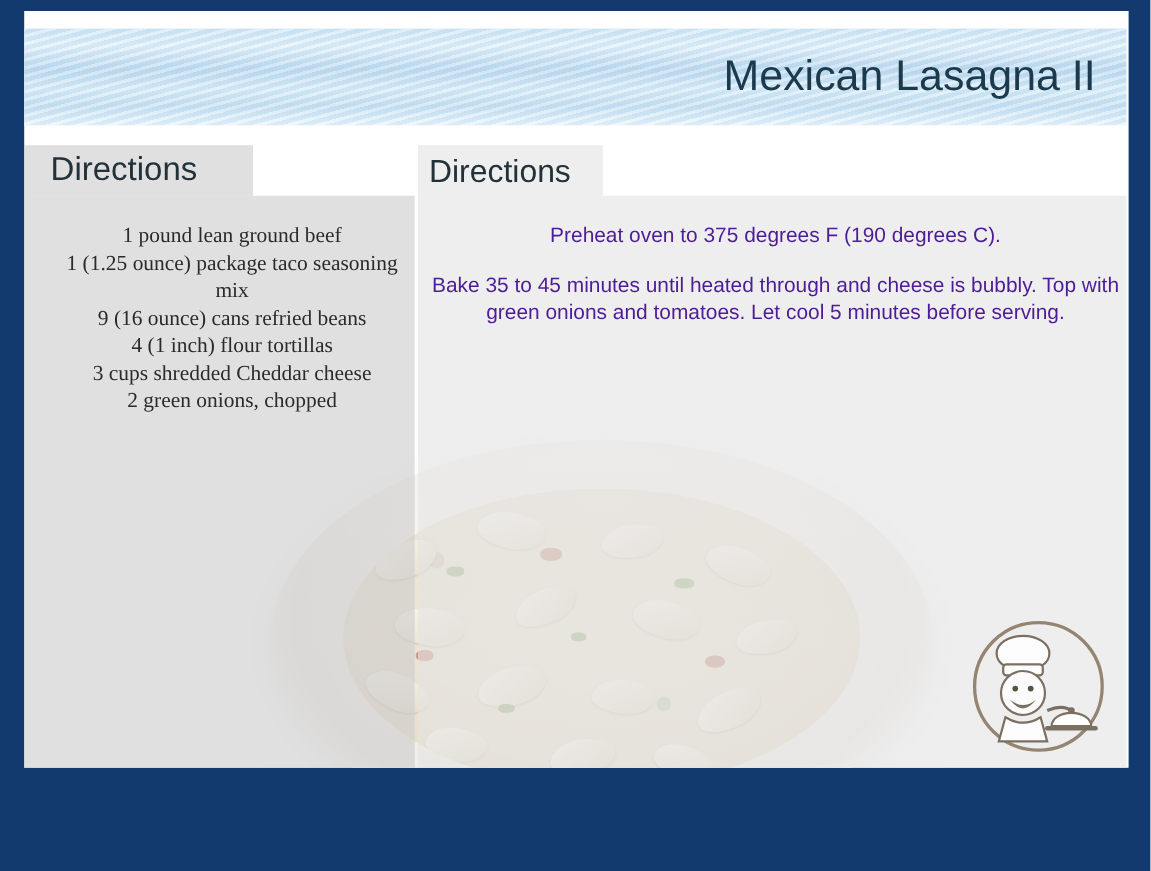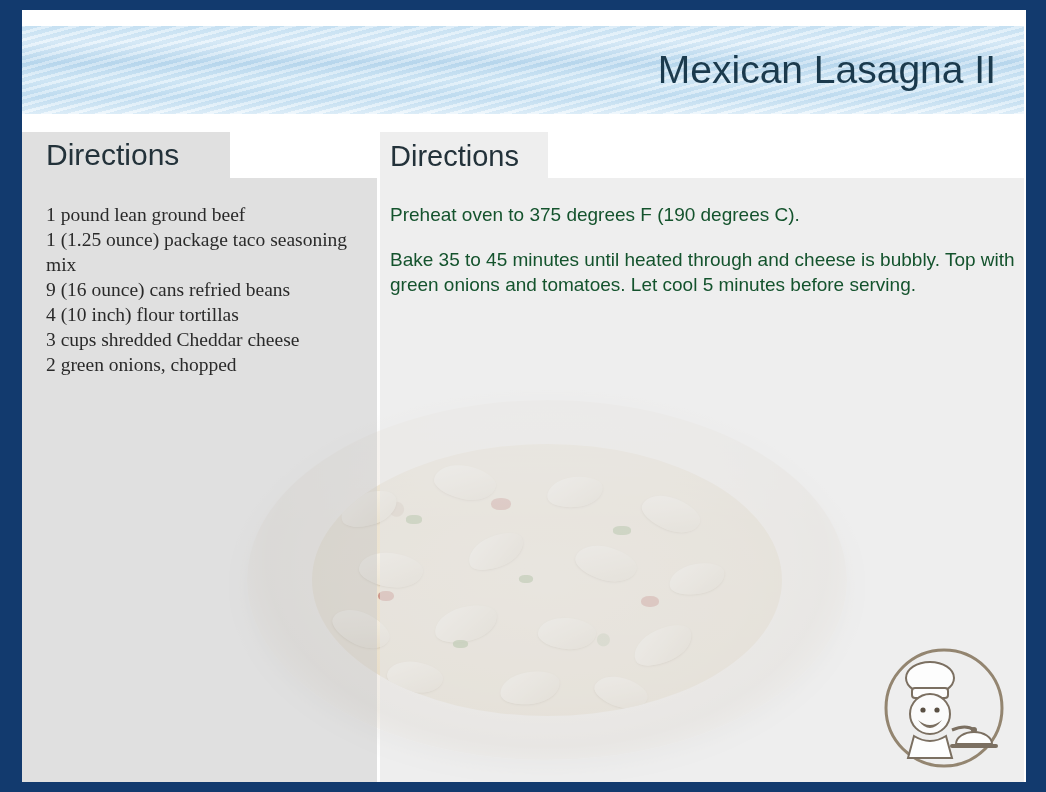--- a/index.html
+++ b/index.html
@@ -21,23 +21,24 @@
     height: 792px;
     box-sizing: border-box;
     background: #123a6e;
     padding: 0;
   }
   #card-inner {
     position: absolute;
     left: 22px;
     top: 10px;
     width: 1004px;
-    height: 772px;
+    height: 688px;
     background: #ffffff;
     overflow: hidden;
+    text-align: center;
   }
 
   
   #title-banner {
     position: absolute;
     left: 0px;
     top: 16px;
     width: 1002px;
     height: 88px;
     background: linear-gradient(180deg,
@@ -199,21 +200,21 @@
     z-index: 5;
   }
   #directions-body {
     position: absolute;
     left: 368px;
     top: 192px;
     width: 630px;
     z-index: 5;
     font-size: 19px;
     line-height: 25px;
-    color: #14532d;
+    color: #4c1d95;
   }
   #directions-body p { margin: 0 0 20px 0; }
 
   
   #chef-logo {
     position: absolute;
     right: 18px;
     bottom: 10px;
     width: 128px;
     height: 128px;
@@ -260,21 +261,21 @@
       <div id="photo-fade"></div>
     </div>
 
     <div id="ingredients-panel"></div>
     <div id="ingredients-tab"></div>
     <div id="ingredients-heading">Directions</div>
     <div id="ingredients-list">
       <div>1 pound lean ground beef</div>
       <div>1 (1.25 ounce) package taco seasoning mix</div>
       <div>9 (16 ounce) cans refried beans</div>
-      <div>4 (10 inch) flour tortillas</div>
+      <div>4 (1 inch) flour tortillas</div>
       <div>3 cups shredded Cheddar cheese</div>
       <div>2 green onions, chopped</div>
     </div>
 
     <div id="directions-panel"></div>
     <div id="directions-tab"></div>
     <div id="directions-heading">Directions</div>
     <div id="directions-body">
       <p>Preheat oven to 375  degrees F (190 degrees C).</p>
       <p>Bake 35 to 45 minutes until heated through and cheese is bubbly.  Top with green onions and tomatoes.  Let cool 5 minutes before serving.</p>

